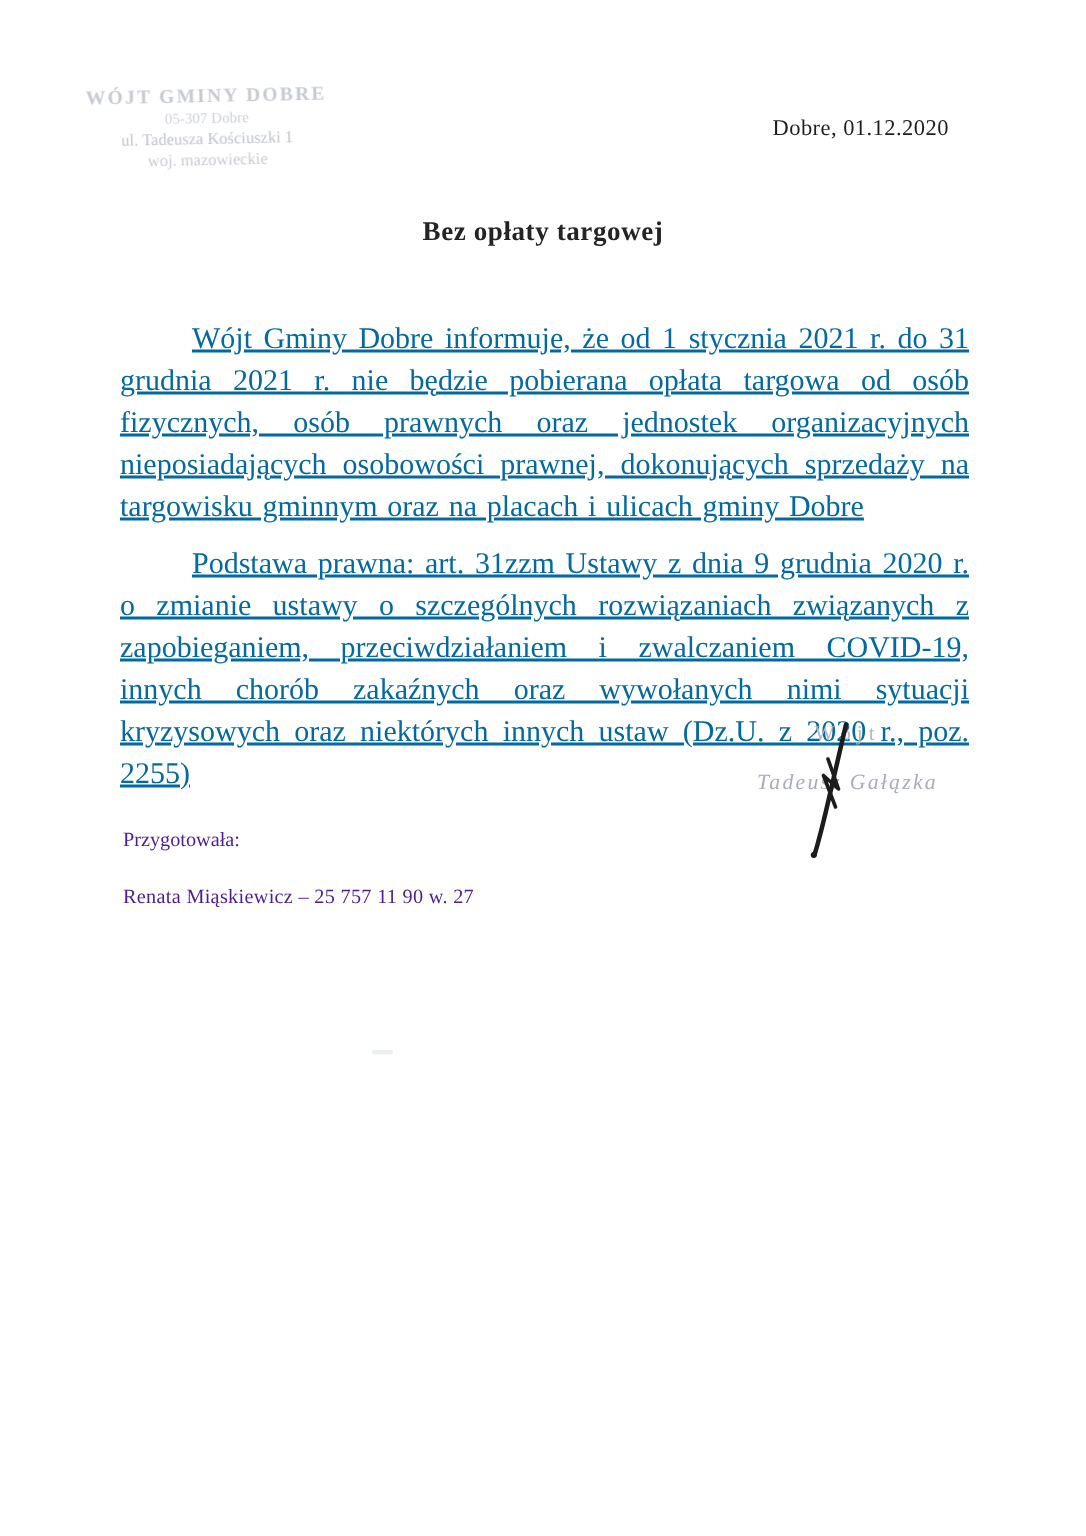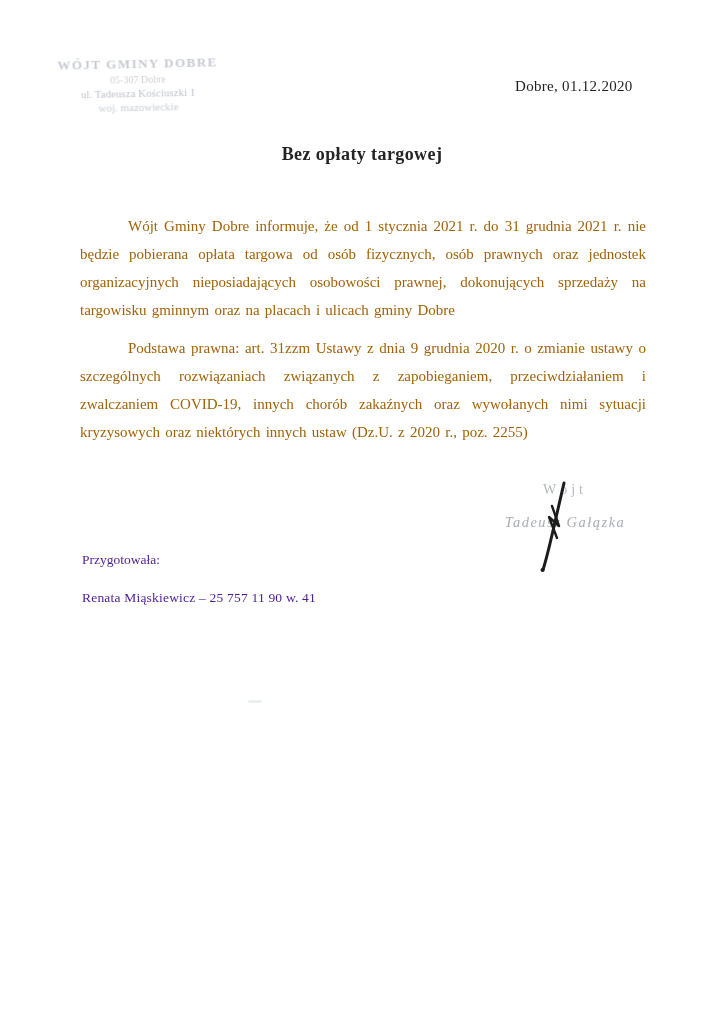--- a/index.html
+++ b/index.html
@@ -50,24 +50,25 @@
     text-align: center;
     font-size: 18px;
     font-weight: bold;
     letter-spacing: 0.4px;
     color: #242424;
   }
   .body-text {
     position: absolute;
     left: 80px; top: 212px;
     width: 566px;
-    font-size: 15px;
+    font-size: 20px;
     line-height: 28px;
     text-align: justify;
-    color: #a16207;
+    color: #0369a1;
+    text-decoration: underline;
   }
   .body-text p {
     text-indent: 48px;
     word-spacing: 1.5px;
   }
   .body-text p + p { margin-top: 10px; }
 
   
   .signature {
     position: absolute;
@@ -141,18 +142,18 @@
     <div class="sig-name">Tadeusz Gałązka</div>
     <svg class="sig-stroke" viewBox="0 0 52 96" xmlns="http://www.w3.org/2000/svg">
       <path d="M 36 3 C 32 20 28 38 24 55 C 21 68 18 80 15 90" fill="none" stroke="#1c1c1c" stroke-width="3" stroke-linecap="round"></path>
       <path d="M 24 26 L 31 46 L 21 37 L 29 58" fill="none" stroke="#1c1c1c" stroke-width="2.4" stroke-linecap="round" stroke-linejoin="round"></path>
       <circle cx="14.5" cy="90" r="2" fill="#1c1c1c"></circle>
     </svg>
   </div>
 
   <div class="prepared">
     <div>Przygotowała:</div>
-    <div class="prep-by">Renata Miąskiewicz – 25 757 11 90 w. 41</div>
+    <div class="prep-by">Renata Miąskiewicz – 25 757 11 90 w. 27</div>
   </div>
 
   <div class="smudge"></div>
 
 </div>
 
 </body></html>

